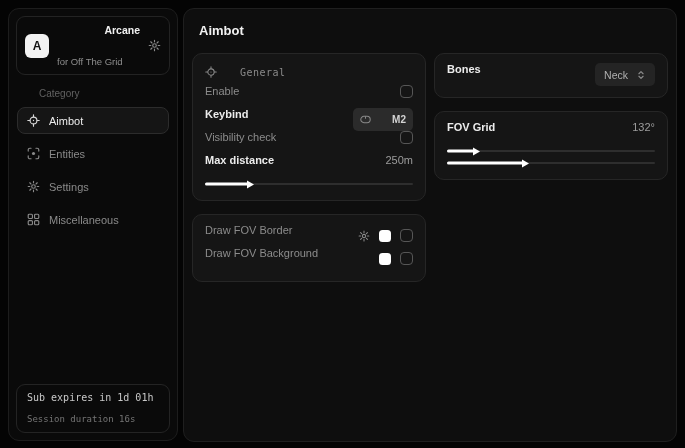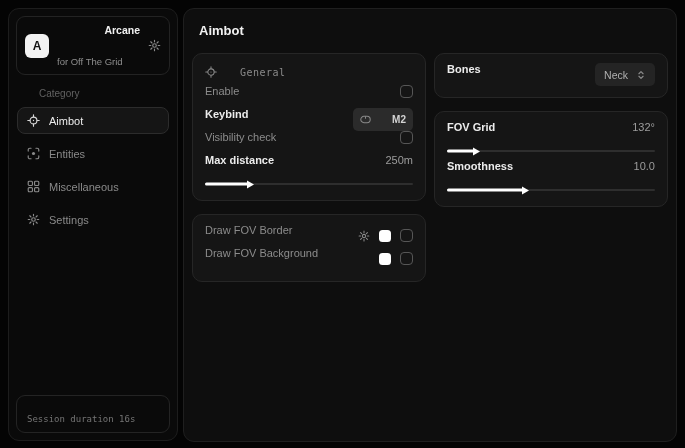--- a/index.html
+++ b/index.html
@@ -82,41 +82,42 @@
         <span class="icon">
           <svg width="13" height="13" viewBox="0 0 16 16" fill="none" stroke="currentColor" stroke-width="1.4" stroke-linecap="round">
               <path d="M1.5 5V3.5a2 2 0 0 1 2-2H5M11 1.5h1.5a2 2 0 0 1 2 2V5M14.5 11v1.5a2 2 0 0 1-2 2H11M5 14.5H3.5a2 2 0 0 1-2-2V11"></path>
               <circle cx="8" cy="8" r="1.9" fill="currentColor" stroke="none"></circle>
             </svg>
         </span>
         <span>Entities</span>
       </div>
       <div class="nav-item">
         <span class="icon">
+          <svg width="13" height="13" viewBox="0 0 16 16" fill="none" stroke="currentColor" stroke-width="1.4" stroke-linecap="round">
+              <circle cx="8" cy="8" r="2.2"></circle>
+              <path d="M8 1.5v2M8 12.5v2M1.5 8h2M12.5 8h2M3.4 3.4l1.5 1.5M11.1 11.1l1.5 1.5M12.6 3.4l-1.5 1.5M4.9 11.1l-1.5 1.5"></path>
+            </svg>
+        </span>
+        <span>Settings</span>
+      </div>
+      <div class="nav-item">
+        <span class="icon">
           <svg width="13" height="13" viewBox="0 0 16 16" fill="none" stroke="currentColor" stroke-width="1.4">
               <rect x="1.5" y="1.5" width="5.2" height="5.2" rx="1.2"></rect>
               <rect x="9.3" y="1.5" width="5.2" height="5.2" rx="1.2"></rect>
               <rect x="1.5" y="9.3" width="5.2" height="5.2" rx="1.2"></rect>
               <rect x="9.3" y="9.3" width="5.2" height="5.2" rx="1.2"></rect>
             </svg>
         </span>
         <span>Miscellaneous</span>
       </div>
-      <div class="nav-item">
-        <span class="icon">
-          <svg width="13" height="13" viewBox="0 0 16 16" fill="none" stroke="currentColor" stroke-width="1.4" stroke-linecap="round">
-              <circle cx="8" cy="8" r="2.2"></circle>
-              <path d="M8 1.5v2M8 12.5v2M1.5 8h2M12.5 8h2M3.4 3.4l1.5 1.5M11.1 11.1l1.5 1.5M12.6 3.4l-1.5 1.5M4.9 11.1l-1.5 1.5"></path>
-            </svg>
-        </span>
-        <span>Settings</span>
-      </div>
     </nav>
 
     <div class="sidebar-footer">
+      <div class="foot1">Sub expires in 1d 01h</div>
       <div class="foot2">Session duration 16s</div>
     </div>
   </aside>
 
   <main class="main-panel">
     <div class="page-title">Aimbot</div>
 
     <div class="columns">
 
       <div class="col">
@@ -217,24 +218,20 @@
             <span class="lbl-bright">FOV Grid</span>
             <span class="value">132°</span>
           </div>
           <div class="slider">
             <span class="slider-track"></span>
             <span class="slider-fill" style="width: 13.5%;">
               <span class="slider-thumb"></span>
             </span>
           </div>
 
-          <div class="row" style="margin-top:4px;">
-            <span class="lbl-bright">Smoothness</span>
-            <span class="value">10.0</span>
-          </div>
           <div class="slider">
             <span class="slider-track"></span>
             <span class="slider-fill" style="width: 37%;">
               <span class="slider-thumb"></span>
             </span>
           </div>
         </section>
       </div>
 
     </div>

